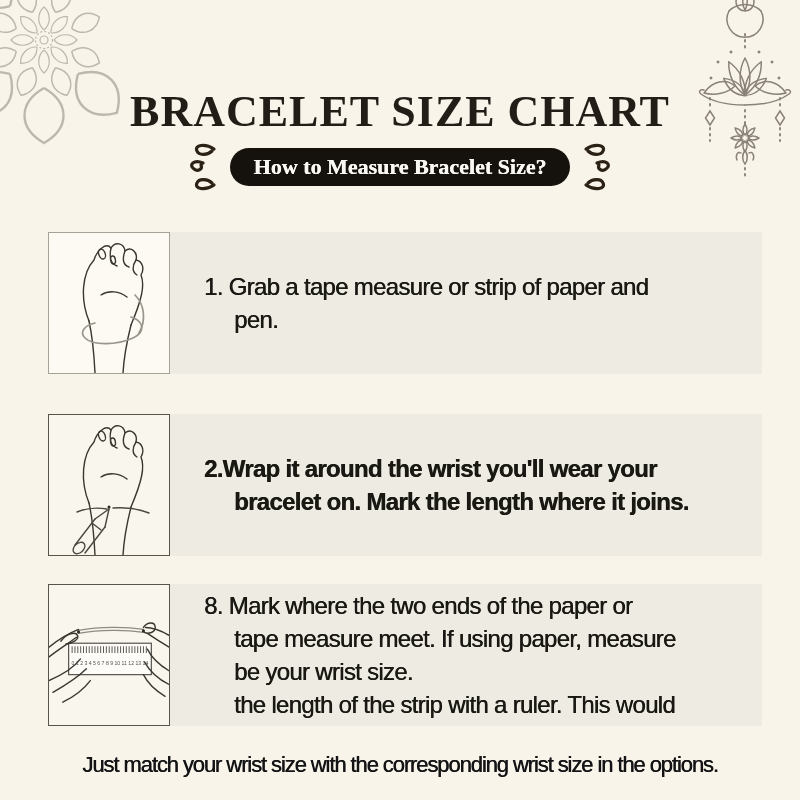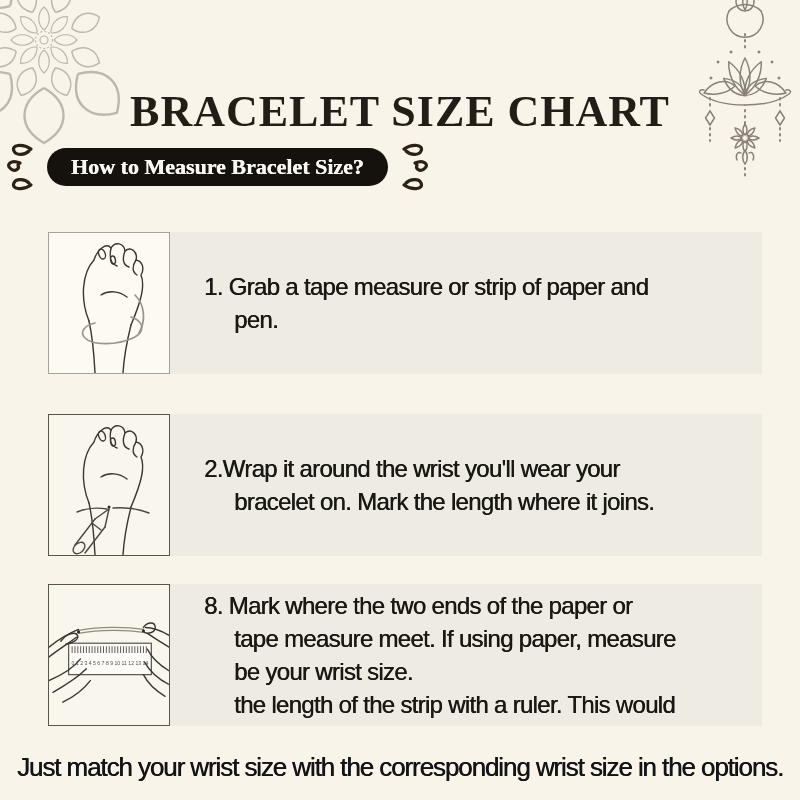--- a/index.html
+++ b/index.html
@@ -22,20 +22,21 @@
     font-family:"Liberation Serif", serif;
     font-weight:bold;
     font-size:44px;
     line-height:48px;
     letter-spacing:1px;
     color:#221d17;
   }
   .badge-row{
     margin-top:12px;
     display:flex;
+    justify-content:center;
     align-items:center;
     gap:13px;
     height:38px;
   }
   .badge{
     background:#15120e;
     color:#faf8f2;
     font-family:"Liberation Serif", serif;
     font-weight:bold;
     font-size:22px;
@@ -48,21 +49,21 @@
   .flourish{display:block;}
   .flourish.right{transform:scaleX(-1);}
   
   .steps{margin:46px 0 0 48px;width:714px;}
   .step{
     display:flex;
     background:#edebe2;
     width:714px;height:142px;
   }
   .step1{margin-bottom:40px;}
-  .step2{margin-bottom:28px;}
+  .step2{margin-bottom:28px;font-weight:bold;}
   .illu{
     flex:0 0 122px;
     width:122px;height:142px;
     box-sizing:border-box;
     background:#fcfaf3;
     border:1px solid #a6a296;
   }
   .step2 .illu,.step3 .illu{border-color:#57544a;background:#f9f6ee;}
   .step-text{
     display:flex;
@@ -74,21 +75,21 @@
     letter-spacing:-0.7px;
     color:#191813;
     text-shadow:0.45px 0 currentColor;
     white-space:nowrap;
   }
   .step-line.indent{padding-left:30px;}
   
   .footer{
     margin-top:26px;
     text-align:center;
-    font-size:26px;
+    font-size:22px;
     letter-spacing:-1.1px;
     color:#141416;
     text-shadow:0.5px 0 currentColor;
     white-space:nowrap;
   }
   svg{display:block;}
   .defs-holder{position:absolute;width:0;height:0;overflow:hidden;}
 </style>
 </head>
 <body>

